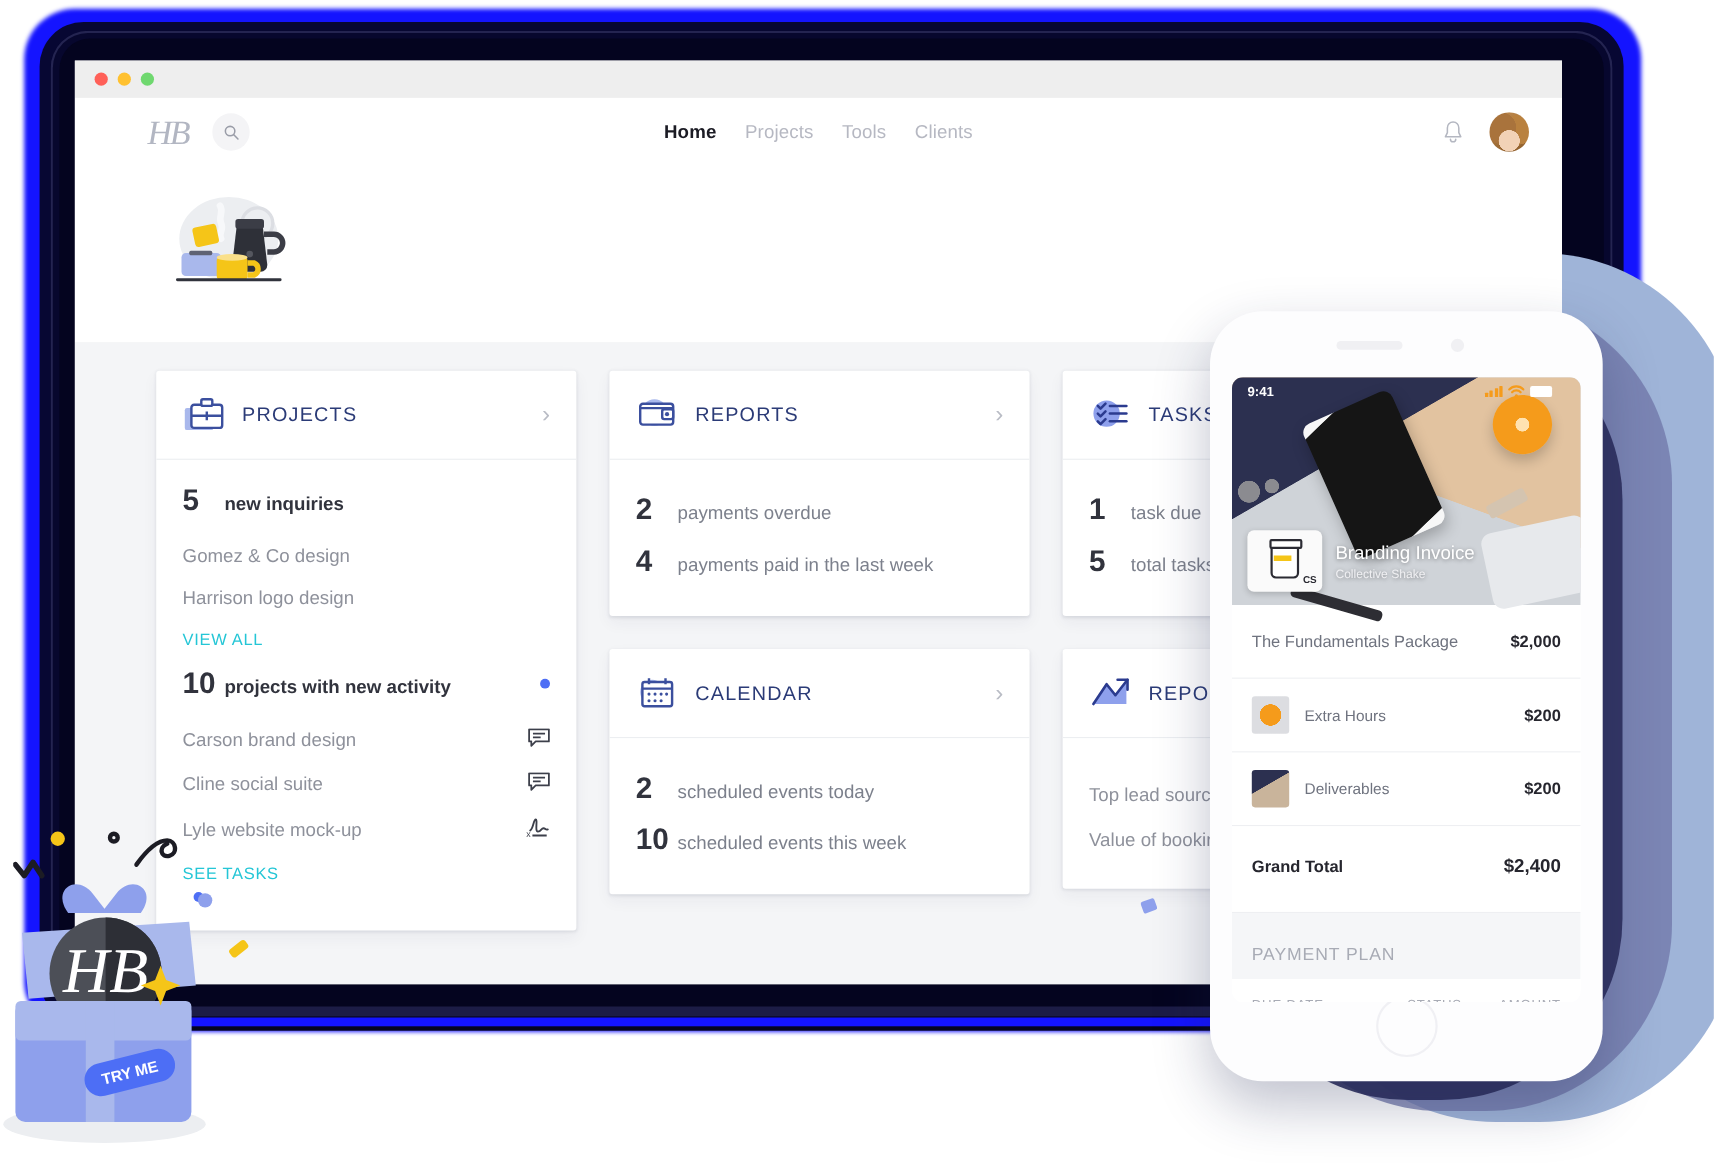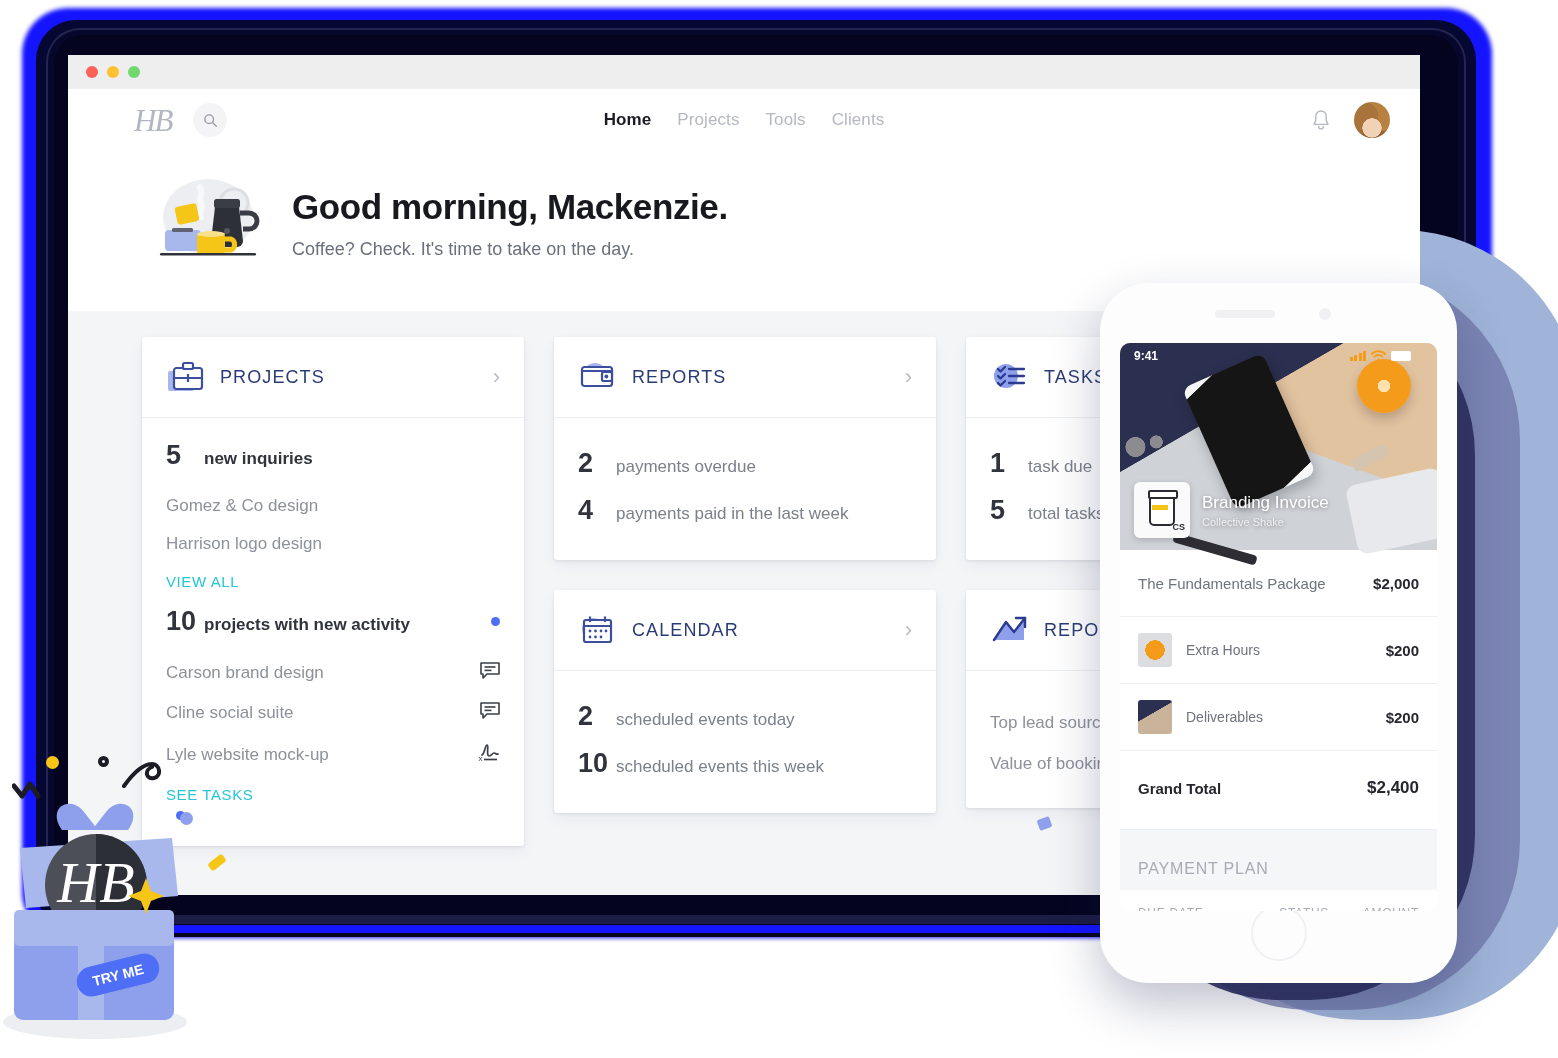--- a/index.html
+++ b/index.html
@@ -335,21 +335,21 @@
     background: radial-gradient(circle at 22% 50%, #8b8b90 0 22%, rgba(0,0,0,0) 23%),
                 radial-gradient(circle at 62% 36%, #8b8b90 0 16%, rgba(0,0,0,0) 17%);
   }
   .lappad { position:absolute; right:-10px; bottom:4px; width:96px;height:70px;border-radius:10px;background:#e7e9ec;transform:rotate(-12deg);}
   .brush { position:absolute; left:52px; bottom:-4px; width:86px;height:10px;background:#2d2d33;transform:rotate(16deg);border-radius:4px;}
   .hero-card {
     position:absolute; left:14px; bottom:12px;
     display:flex; align-items:center; gap:12px;
   }
   .hero-logo {
-    width: 56px; height: 56px; border-radius: 6px;
+    width: 68px; height: 56px; border-radius: 6px;
     background: #fafafa;
     display:flex; align-items:center; justify-content:center;
     box-shadow: 0 2px 6px rgba(0,0,0,.18);
     position: relative;
   }
   .cup {
     width:22px;height:28px;
     background:#fff;
     border:2px solid #2b2b33;
     border-radius:2px 2px 5px 5px;
@@ -453,24 +453,20 @@
         <rect x="28" y="32" width="22" height="18" rx="3" fill="#f5c518" transform="rotate(-12 39 41)"></rect>
         <path d="M67 34h24l4 34a6 6 0 0 1-6 6H69a6 6 0 0 1-6-6z" fill="#2e3038"></path>
         <rect x="66" y="26" width="26" height="9" rx="2.5" fill="#3b3d46"></rect>
         <path d="M92 40h9a8 8 0 0 1 0 16h-6" fill="none" stroke="#3b3d46" stroke-width="5"></path>
         <circle cx="79" cy="58" r="3" fill="#55575f"></circle>
         <rect x="49" y="60" width="28" height="22" rx="4" fill="#f5c518"></rect>
         <ellipse cx="63" cy="61" rx="14" ry="3" fill="#fae08a"></ellipse>
         <path d="M77 66h6a6 6 0 0 1 0 11h-6" fill="none" stroke="#f5c518" stroke-width="5"></path>
         <rect x="12" y="80" width="96" height="2.6" rx="1.3" fill="#31333c"></rect>
       </svg>
-      <div class="greet-text">
-        <div class="greet-title">Good morning, Mackenzie.</div>
-        <div class="greet-sub">Coffee? Check. It's time to take on the day.</div>
-      </div>
     </div>
 
     <div class="dash">
       <div class="cols">
 
         <div class="col">
           <div class="card">
             <div class="card-head">
               <svg class="card-ico" viewBox="0 0 42 36">
                 <rect x="2" y="12" width="26" height="20" rx="2" fill="#a9b8ec"></rect>

